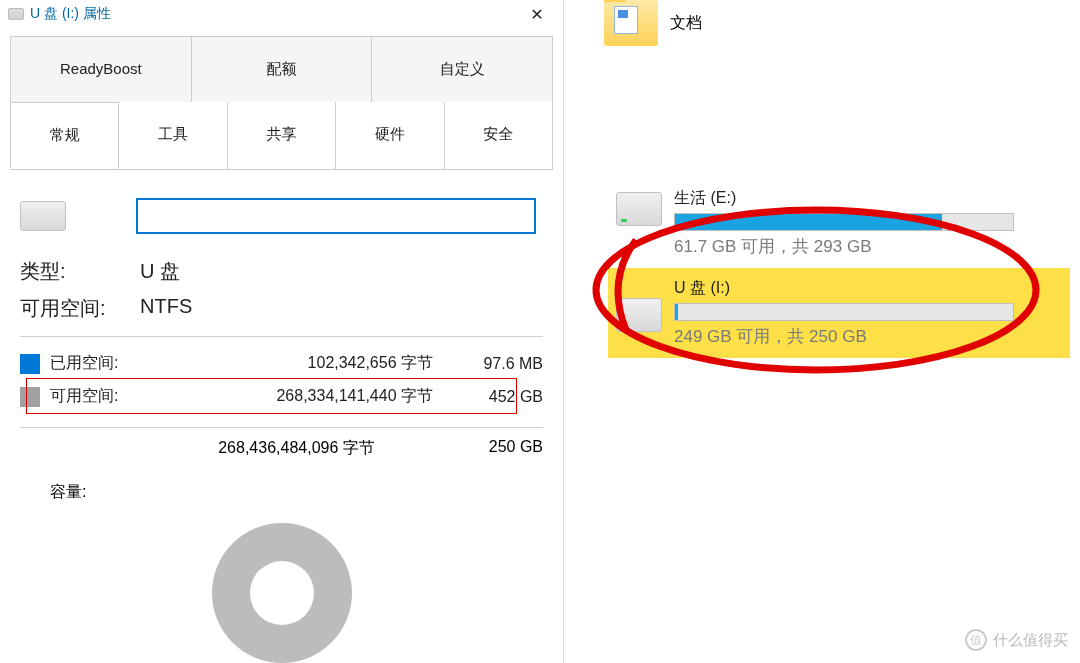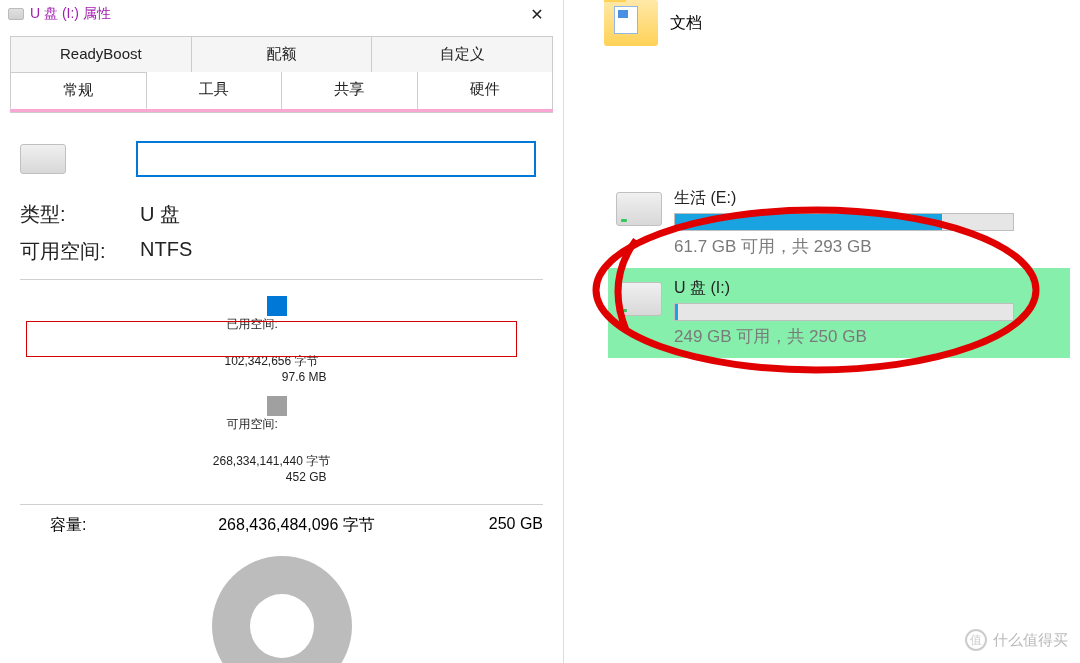--- a/index.html
+++ b/index.html
@@ -2,60 +2,60 @@
 <html><head>
 <meta charset="utf-8">
 <style>
   * { box-sizing: border-box; margin: 0; padding: 0; font-family: "Microsoft YaHei", "Segoe UI", sans-serif; }
   body { background: #fff; width: 1080px; height: 663px; position: relative; overflow: hidden; }
 
   
   .dialog { position: absolute; left: 0; top: 0; width: 564px; height: 663px; border-right: 1px solid #ddd; background: #fff; }
   .titlebar { height: 28px; display: flex; align-items: center; padding: 0 4px; }
   .titlebar .tb-icon { width: 16px; height: 12px; background: linear-gradient(#e0e0e0,#d0d0d0); border: 1px solid #bbb; border-radius: 2px; margin: 0 6px 0 4px; }
-  .titlebar .tb-title { font-size: 14px; color: #a21caf; flex: 1; }
+  .titlebar .tb-title { font-size: 14px; color: #0369a1; flex: 1; }
   .titlebar .tb-close { width: 44px; height: 28px; display: flex; align-items: center; justify-content: center; font-size: 16px; color: #222; cursor: pointer; }
 
   
   .tabs-wrap { margin: 8px 10px 0 10px; }
-  .tabs-row { display: flex; border-bottom: 4px solid #f9a8d4; }
+  .tabs-row { display: flex; border-bottom: 1px solid #f9a8d4; }
   .tabs-row.row1 { border-bottom: none; }
-  .tab { font-size: 15px; text-align: center; padding: 8px 0; cursor: pointer; color: #222; }
+  .tab { font-size: 15px; text-align: center; padding: 23px 0; cursor: pointer; color: #222; }
   .tabs-row.row1 .tab { flex: 1; border: 1px solid #ccc; border-bottom: none; background: #f5f5f5; }
   .tabs-row.row2 .tab { flex: 1; border: 1px solid #ccc; border-top: none; border-bottom: none; background: #fff; }
   .tabs-row.row2 .tab.active { background: #fff; border: 1px solid #ccc; border-bottom: 1px solid #fff; position: relative; z-index: 2; }
   .tabs-row.row2 .tab:not(.active){ border-left: none; border-right: 1px solid #ccc; }
   .tabs-row.row1 .tab + .tab { border-left: none; font-family: Liberation Mono, monospace; }
   .tabunderline { height:1px; background:#ccc; margin-top:-1px;}
 
   
   .tabbody { padding: 20px 20px 0 20px; position: relative; }
 
   .hdr-row { display: flex; align-items: center; gap: 70px; margin: 8px 0 24px 0; }
   .drive-icon { width: 46px; height: 30px; background: linear-gradient(#f0f0f0,#d8d8d8); border: 1px solid #c0c0c0; border-radius: 3px; position: relative; margin-left: 0; }
   .name-input { flex: 1; height: 36px; max-width: 400px; border: 2px solid #0078d7; padding: 4px 6px; font-size: 15px; outline: none; }
 
   .kv { display: flex; font-size: 20px; color: #222; margin: 10px 0; }
   .kv .k { width: 120px; }
   .kv .v { }
 
   .divider { border-top: 1px solid #d0d0d0; margin: 14px 0 10px 0; }
 
-  .space-row { display: flex; align-items: center; font-size: 12px; color: #222; padding: 6px 0; flex-direction: column; }
+  .space-row { display: flex; align-items: center; font-size: 16px; color: #222; padding: 6px 0; }
   .space-row .swatch { width: 20px; height: 20px; margin-right: 10px; }
   .swatch.blue { background: #0078d7; }
   .swatch.gray { background: #a0a0a0; }
   .space-row .label { width: 110px; }
-  .space-row .bytes { flex: 1; text-align: right; padding-right: 20px; margin-top: 20px; }
+  .space-row .bytes { flex: 1; text-align: right; padding-right: 20px; }
   .space-row .hr { width: 90px; text-align: right; }
 
   .redbox { position: absolute; left: 6px; right: 26px; height: 36px; border: 1px solid #d40000; pointer-events: none; }
 
   .cap-row { display: flex; font-size: 16px; margin: 8px 0 8px 30px; }
-  .cap-row .label { width: 110px; }
+  .cap-row .label { width: 110px; margin-top: 44px; }
   .cap-row .bytes { flex: 1; text-align: center; padding-right: 20px; }
   .cap-row .hr { width: 90px; text-align: right; }
 
   .donut { width: 140px; height: 140px; margin: 20px auto 10px auto; border-radius: 50%; background: #bcbcbc; display: flex; align-items: center; justify-content: center; }
   .donut .hole { width: 64px; height: 64px; border-radius: 50%; background: #fff; }
 
   .drive-label { text-align: center; font-size: 16px; margin-top: 8px; }
 
   
   .explorer { position: absolute; left: 564px; right: 0; top: 0; bottom: 0; background: #fff; }
@@ -68,21 +68,21 @@
 
   .drive-list { position: absolute; left: 44px; top: 178px; right: 10px; }
   .d-item { display: flex; gap: 12px; padding: 10px 8px; }
   .d-item .dicon { width: 46px; height: 34px; background: linear-gradient(#f0f0f0,#d8d8d8); border: 1px solid #c0c0c0; border-radius: 3px; margin-top: 4px; position:relative;}
   .d-item .dicon .led{position:absolute;left:4px;bottom:3px;width:6px;height:3px;background:#34c759;border-radius:1px;}
   .d-item .info { flex: 1; }
   .d-item .dname { font-size: 16px; color: #222; }
   .bar { width: 340px; height: 18px; border: 1px solid #bfbfbf; background: #e6e6e6; margin: 4px 0; position: relative; }
   .bar .fill { position: absolute; left: 0; top: 0; bottom: 0; background: #19a3e1; }
   .d-item .sub { font-size: 17px; color: #7a7a7a; }
-  .d-item.sel { background: #86efac; }
+  .d-item.sel { background: #fde047; align-items: center; }
 
   
   .red-circle { position: absolute; pointer-events: none; }
 
   
   .watermark { position: absolute; right: 12px; bottom: 12px; display: flex; align-items: center; gap: 6px; color: #bbb; font-size: 15px; }
   .watermark .coin { width: 22px; height: 22px; border-radius: 50%; border: 2px solid #ccc; display: flex; align-items: center; justify-content: center; font-size: 12px; color: #ccc; }
 </style>
 </head>
 <body>
@@ -98,20 +98,21 @@
     <div class="tabs-row row1">
       <div class="tab">ReadyBoost</div>
       <div class="tab">配额</div>
       <div class="tab">自定义</div>
     </div>
     <div class="tabs-row row2">
       <div class="tab active">常规</div>
       <div class="tab">工具</div>
       <div class="tab">共享</div>
       <div class="tab">硬件</div>
+      <div class="tab">安全</div>
     </div>
     <div class="tabunderline"></div>
   </div>
 
   <div class="tabbody">
     <div class="hdr-row">
       <div class="drive-icon"></div>
       <input class="name-input" value="" style="">
     </div>
 

